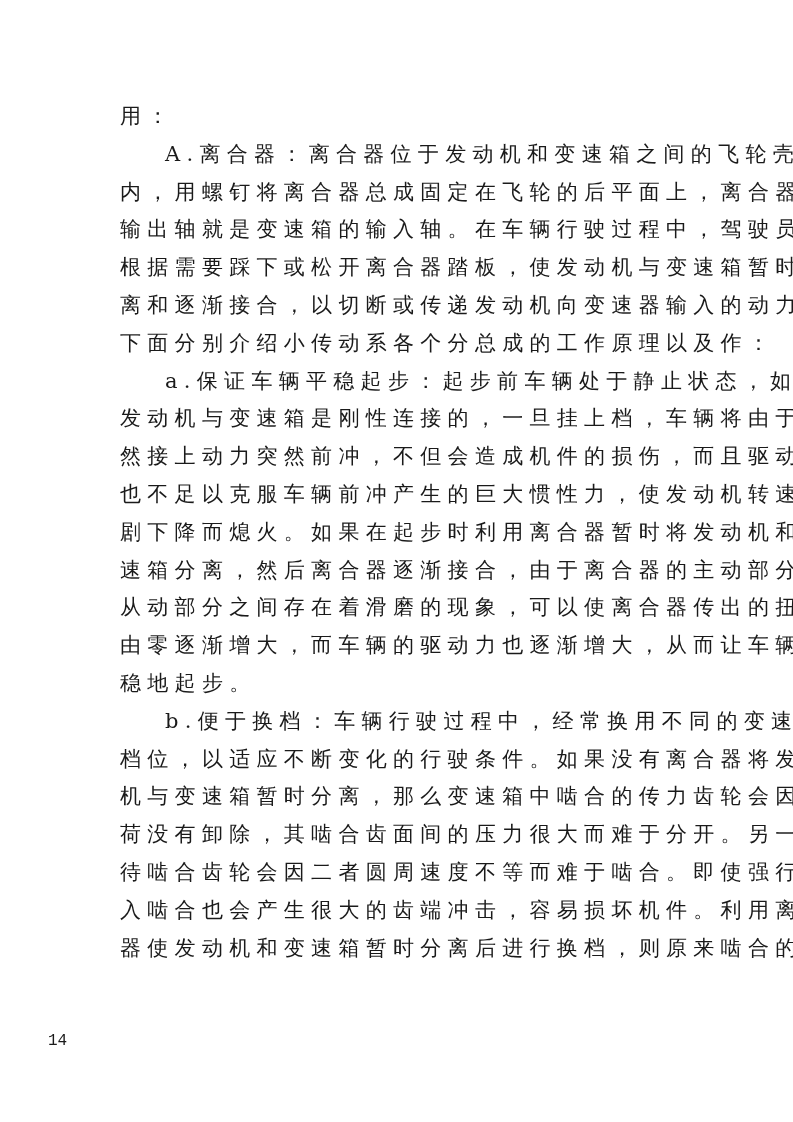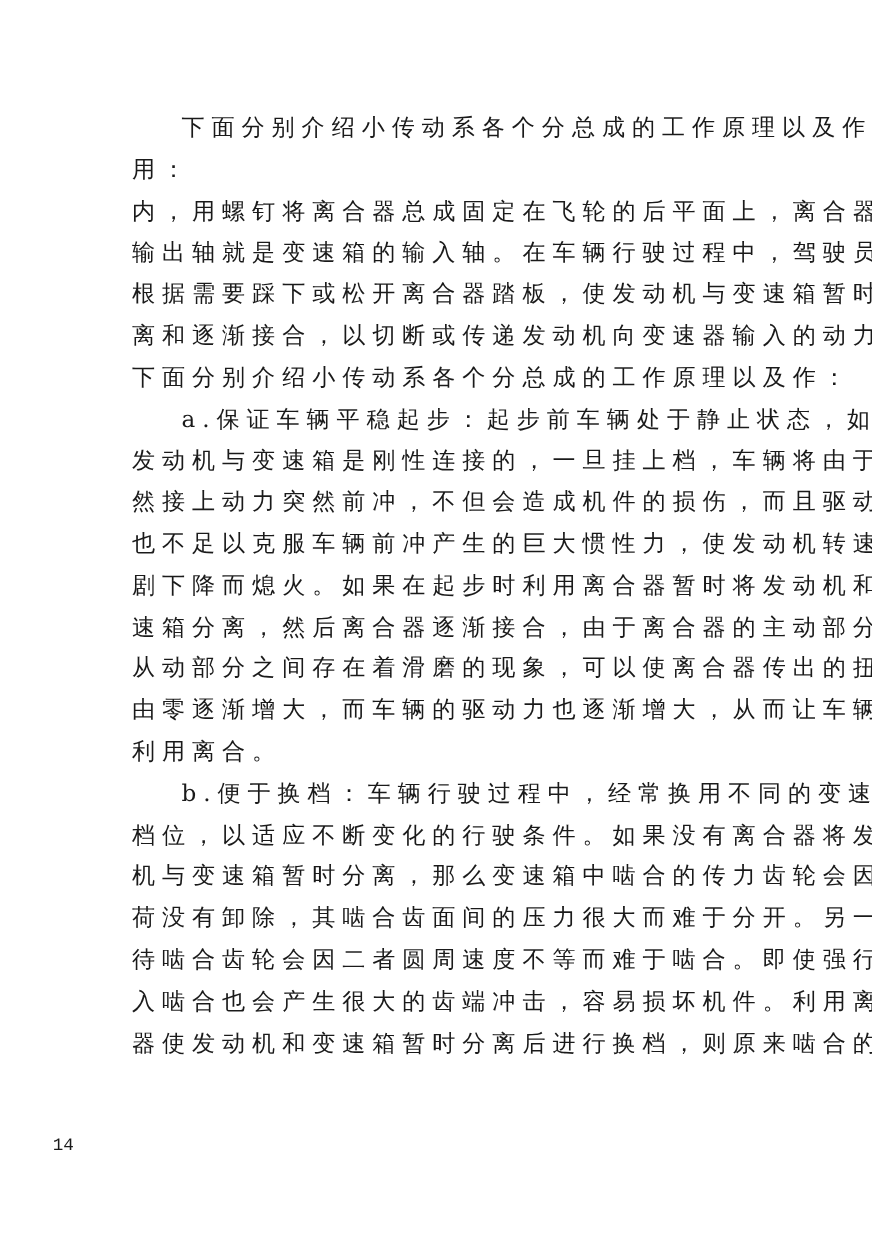--- a/index.html
+++ b/index.html
@@ -42,36 +42,36 @@
       font-family: Liberation Mono, monospace;
       font-size: 16px;
       color: #1a1a1a;
       padding-left: 48px;
     }
   </style>
 </head>
 <body>
 
 <div class="page">
-  <span class="line indent">下面分别介绍小传动系各个分总成的工作原理以及作</span>
   <span class="line">用：</span>
+  <span class="line indent">A.离合器：离合器位于发动机和变速箱之间的飞轮壳</span>
   <span class="line">内，用螺钉将离合器总成固定在飞轮的后平面上，离合器的</span>
   <span class="line">输出轴就是变速箱的输入轴。在车辆行驶过程中，驾驶员可</span>
   <span class="line">根据需要踩下或松开离合器踏板，使发动机与变速箱暂时分</span>
   <span class="line">离和逐渐接合，以切断或传递发动机向变速器输入的动力。</span>
   <span class="line">下面分别介绍小传动系各个分总成的工作原理以及作：</span>
   <span class="line indent">a.保证车辆平稳起步：起步前车辆处于静止状态，如果</span>
   <span class="line">发动机与变速箱是刚性连接的，一旦挂上档，车辆将由于突</span>
   <span class="line">然接上动力突然前冲，不但会造成机件的损伤，而且驱动力</span>
   <span class="line">也不足以克服车辆前冲产生的巨大惯性力，使发动机转速急</span>
   <span class="line">剧下降而熄火。如果在起步时利用离合器暂时将发动机和变</span>
   <span class="line">速箱分离，然后离合器逐渐接合，由于离合器的主动部分与</span>
   <span class="line">从动部分之间存在着滑磨的现象，可以使离合器传出的扭矩</span>
   <span class="line">由零逐渐增大，而车辆的驱动力也逐渐增大，从而让车辆平</span>
-  <span class="line">利用离合。</span>
+  <span class="line">稳地起步。</span>
   <span class="line indent">b.便于换档：车辆行驶过程中，经常换用不同的变速箱</span>
   <span class="line">档位，以适应不断变化的行驶条件。如果没有离合器将发动</span>
   <span class="line">机与变速箱暂时分离，那么变速箱中啮合的传力齿轮会因载</span>
   <span class="line">荷没有卸除，其啮合齿面间的压力很大而难于分开。另一对</span>
   <span class="line">待啮合齿轮会因二者圆周速度不等而难于啮合。即使强行进</span>
   <span class="line">入啮合也会产生很大的齿端冲击，容易损坏机件。利用离合</span>
   <span class="line">器使发动机和变速箱暂时分离后进行换档，则原来啮合的一</span>
 </div>
 
 <div class="page-number">14</div>

